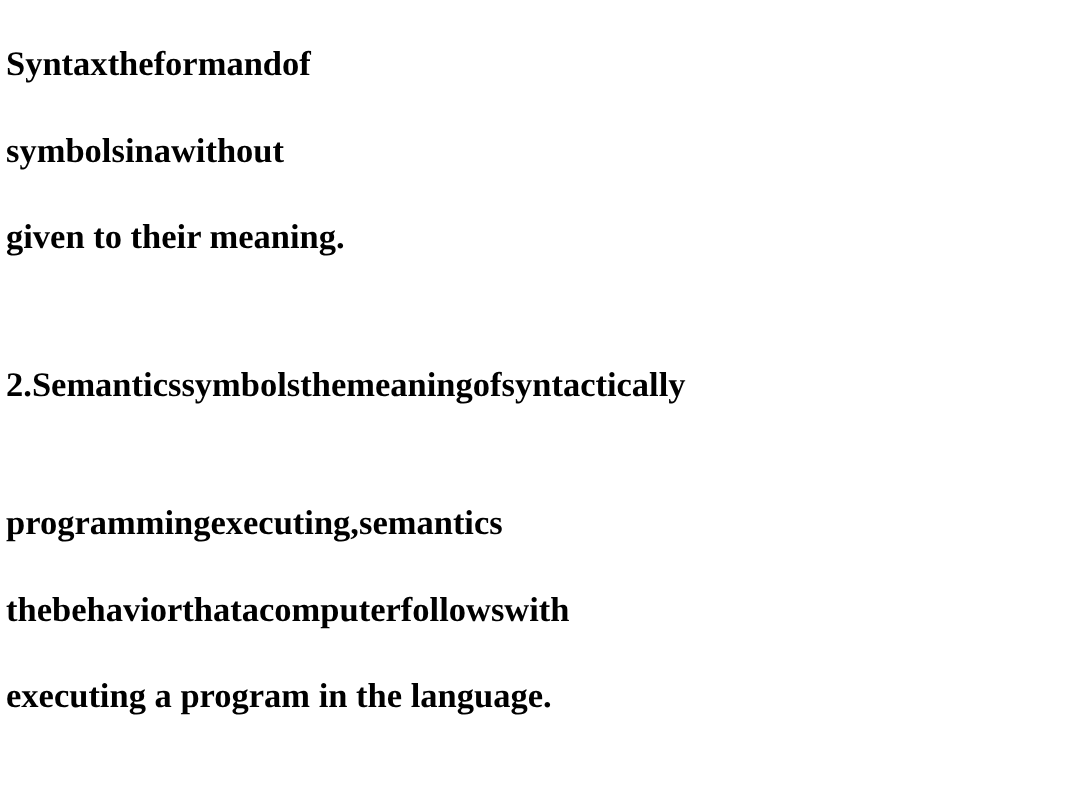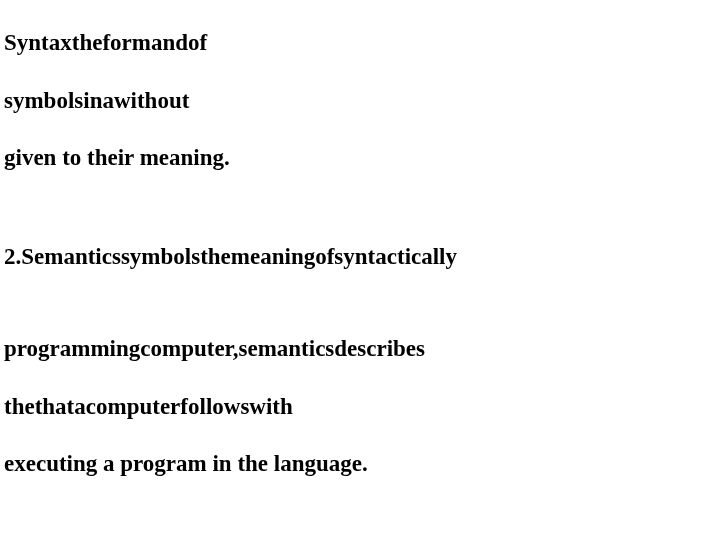--- a/index.html
+++ b/index.html
@@ -97,26 +97,26 @@
           <span>the</span>
           <span>meaning</span>
           <span>of</span>
           <span>syntactically</span>
         </div>
       </div>
     <div class="gap-b"></div>
     <div class="para" title="For programming languages, semantics describes the behavior that a computer follows when executing a program in the language.">
         <div class="line just">
           <span>programming</span>
-          <span>computer,</span>
+          <span>executing,</span>
           <span>semantics</span>
-          <span>describes</span>
         </div>
         <div class="line just">
           <span>the</span>
+          <span>behavior</span>
           <span>that</span>
           <span>a</span>
           <span>computer</span>
           <span>follows</span>
           <span>with</span>
         </div>
         <div class="line">executing a program in the language.</div>
       </div>
 
   </div>

